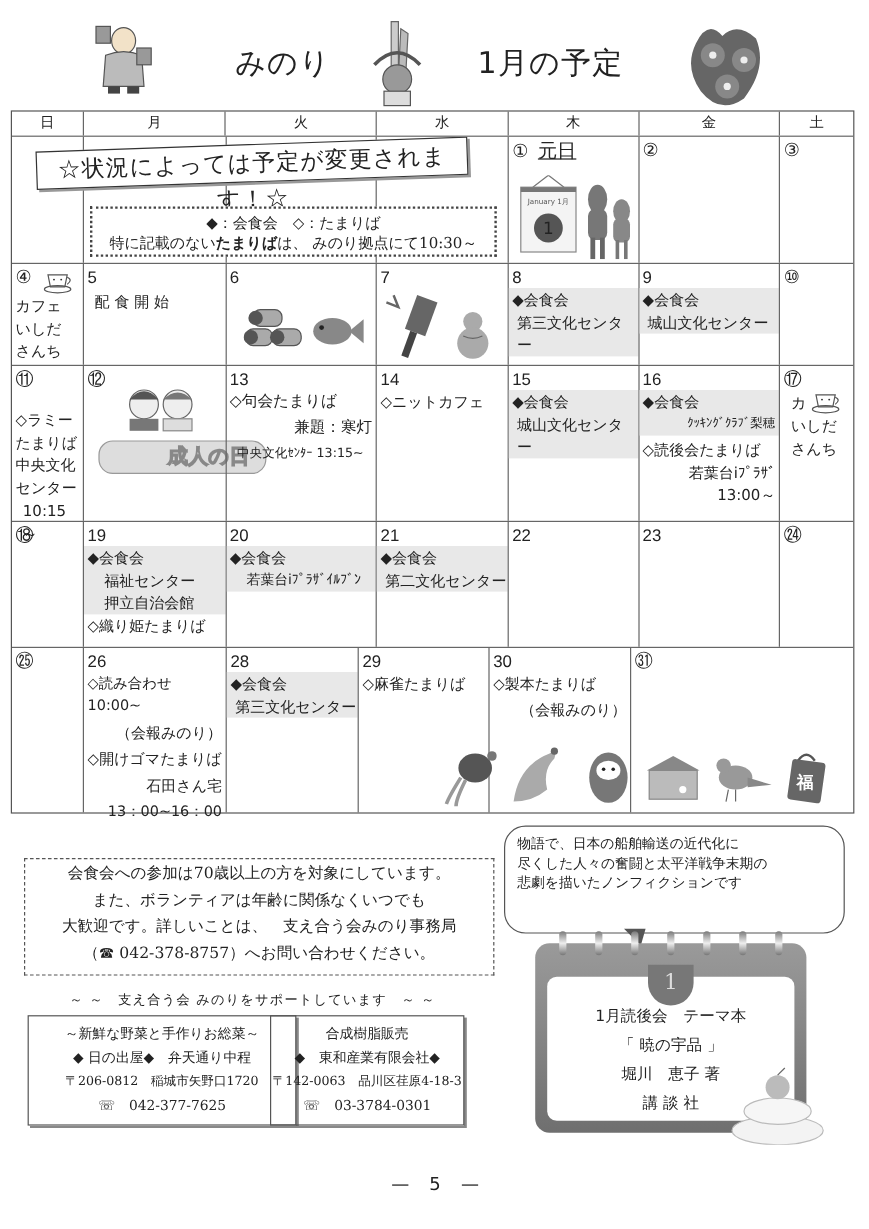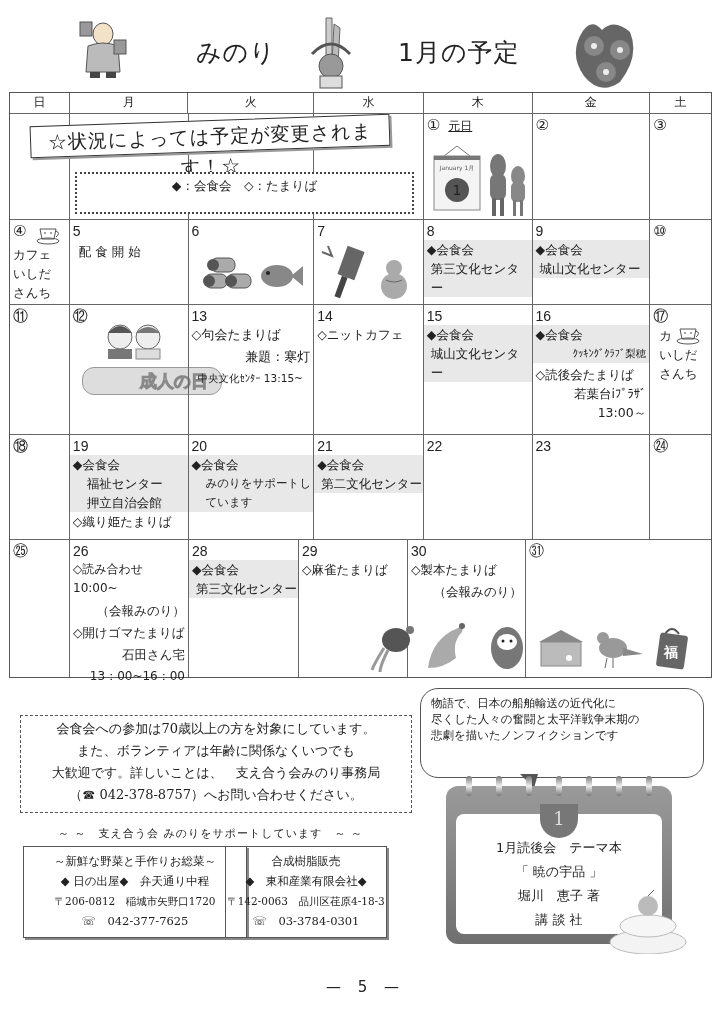--- a/index.html
+++ b/index.html
@@ -91,21 +91,21 @@
     <div class="cell w6">土</div>
   </div>
 
   <div class="row" style="height:106px;">
     <div class="cell w0"></div>
     <div class="cell w1"></div>
     <div class="cell w2"></div>
     <div class="cell w3"></div>
     <div class="cell w4">
       <span class="circ">①</span>
-      <span style="font-size:12px;margin-left:4px;text-decoration:underline;">元日</span>
+      <span style="font-size:16px;margin-left:4px;text-decoration:underline;">元日</span>
       <div style="position:absolute;left:8px;top:32px;width:50px;height:66px;">
         <svg width="50" height="66" viewBox="0 0 50 66">
             <path d="M12 10 L25 0 L38 10" fill="none" stroke="#777"></path>
             <rect x="2" y="10" width="46" height="54" fill="#f4f4f4" stroke="#888"></rect>
             <rect x="2" y="10" width="46" height="4" fill="#777"></rect>
             <text x="25" y="24" font-size="6" text-anchor="middle" fill="#555" font-family="DejaVu Sans,sans-serif">January 1月</text>
             <circle cx="25" cy="44" r="12" fill="#555"></circle>
             <text x="25" y="49" font-size="14" text-anchor="middle" fill="#222" font-family="DejaVu Sans,sans-serif">1</text>
           </svg>
       </div>
@@ -198,20 +198,27 @@
         <div>◆会食会</div>
         <div style="padding-left:4px;">城山文化センター</div>
       </div>
     </div>
     <div class="cell w6"><span class="circ">⑩</span></div>
   </div>
 
   <div class="row" style="height:130px;">
     <div class="cell w0">
       <div class="circ">⑪</div>
+      <div style="margin-top:14px;">
+        <div>◇ラミー</div>
+        <div>たまりば</div>
+        <div>中央文化</div>
+        <div>センター</div>
+        <div style="padding-left:6px;">10:15～</div>
+      </div>
     </div>
     <div class="cell w1">
       <div class="circ">⑫</div>
       <div style="position:absolute;left:20px;top:12px;">
         <svg width="86" height="70" viewBox="0 0 86 70">
             <circle cx="30" cy="20" r="12" fill="#eee" stroke="#666"></circle>
             <path d="M18 16 Q30 2 42 16" fill="#555"></path>
             <circle cx="58" cy="20" r="12" fill="#eee" stroke="#666"></circle>
             <path d="M46 16 Q58 4 70 16" fill="#777"></path>
             <rect x="18" y="32" width="24" height="10" fill="#777"></rect>
@@ -276,21 +283,21 @@
         <div>◆会食会</div>
         <div class="ind">福祉センター</div>
         <div class="ind">押立自治会館</div>
       </div>
       <div>◇織り姫たまりば</div>
     </div>
     <div class="cell w2">
       <div class="dnum">20</div>
       <div class="band">
         <div>◆会食会</div>
-        <div class="ind small" style="font-size:11.5px;">みのりをサポートしています</div>
+        <div class="ind small" style="font-size:11.5px;">若葉台iﾌﾟﾗｻﾞｲﾙﾌﾞﾝ</div>
       </div>
     </div>
     <div class="cell w3">
       <div class="dnum">21</div>
       <div class="band">
         <div>◆会食会</div>
         <div style="padding-left:4px;">第二文化センター</div>
       </div>
     </div>
     <div class="cell w4">
@@ -378,20 +385,23 @@
   <svg width="34" height="46" viewBox="0 0 34 46">
       <path d="M10 10 Q17 0 24 10" fill="none" stroke="#555" stroke-width="2"></path>
       <rect x="3" y="10" width="28" height="34" rx="3" fill="#666" transform="rotate(8 17 27)"></rect>
     </svg>
   <span style="position:absolute;left:9px;top:20px;color:#fff;font-size:14px;font-weight:bold;">福</span>
 </div>
 
 <div class="abs banner serif">☆状況によっては予定が変更されます！☆</div>
 <div class="abs legend serif">
   <div>◆：会食会　◇：たまりば</div>
+  <div>
+    <span>特に記載のない</span><b style="font-family:'DejaVu Sans',sans-serif;">たまりば</b><span>は、 みのり拠点にて10:30～</span>
+  </div>
 </div>
 
 <div class="abs notice serif">
   <div>会食会への参加は70歳以上の方を対象にしています。</div>
   <div>また、ボランティアは年齢に関係なくいつでも</div>
   <div>大歓迎です。詳しいことは、　支え合う会みのり事務局</div>
   <div>（☎ 042-378-8757）へお問い合わせください。</div>
 </div>
 
 <div class="abs support-title serif">～ ～　支え合う会 みのりをサポートしています　～ ～</div>

